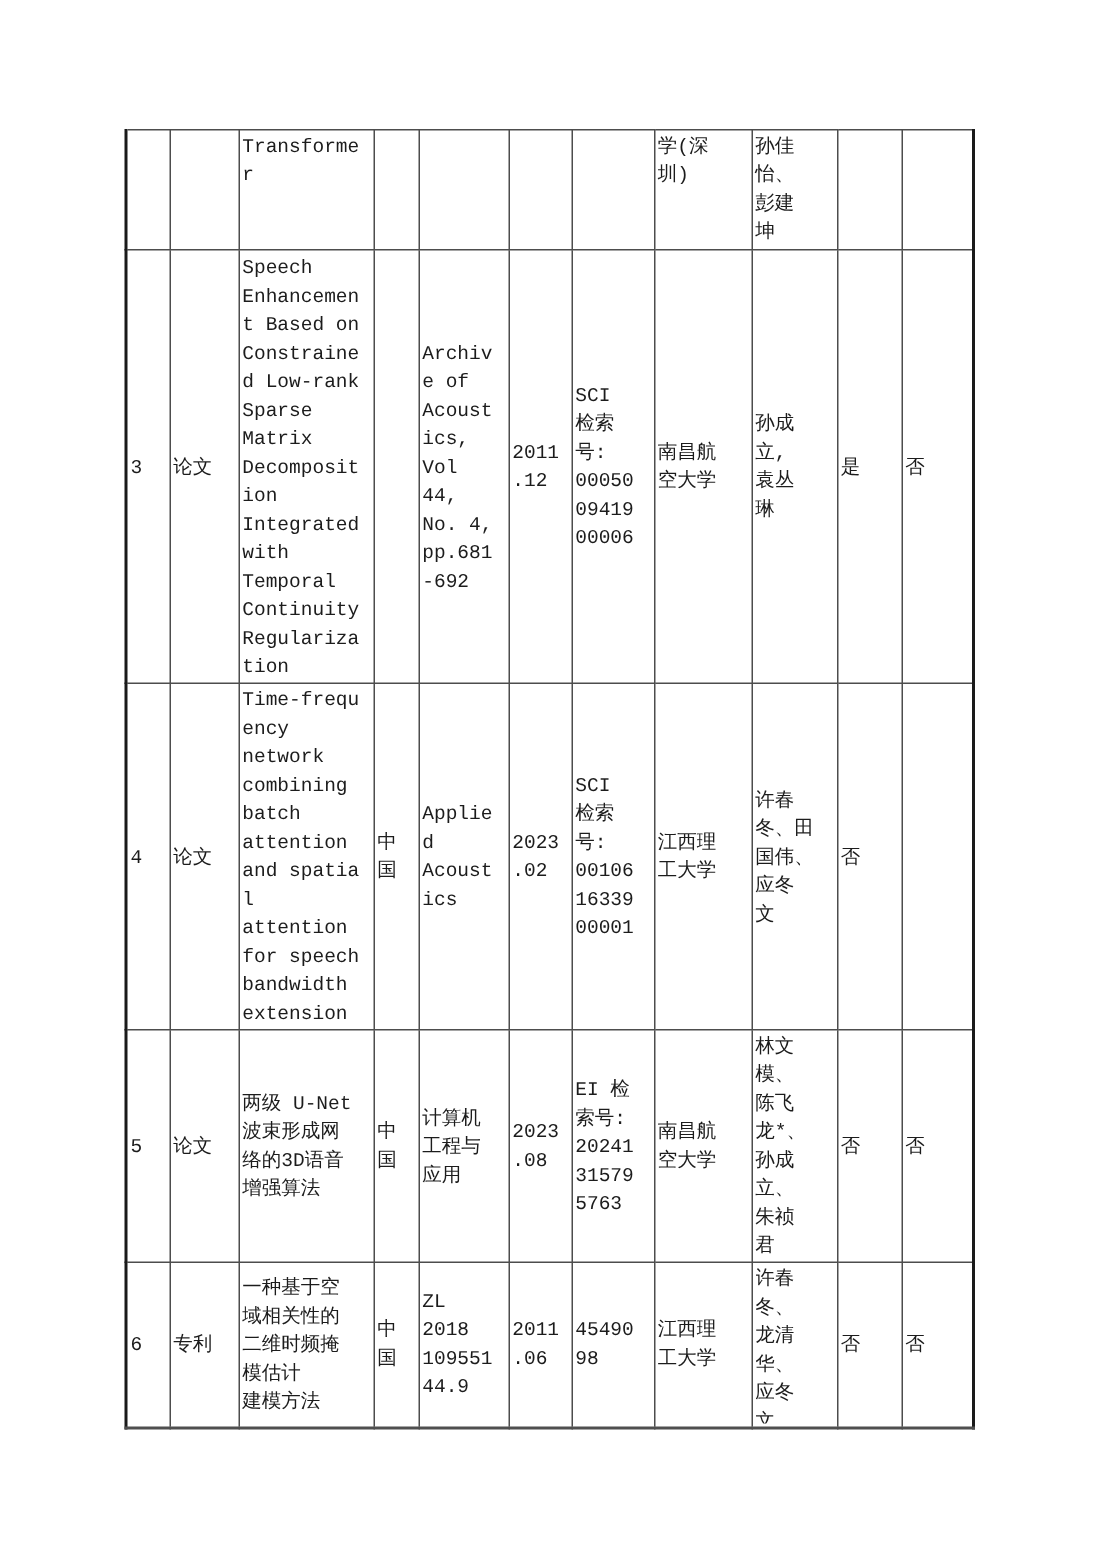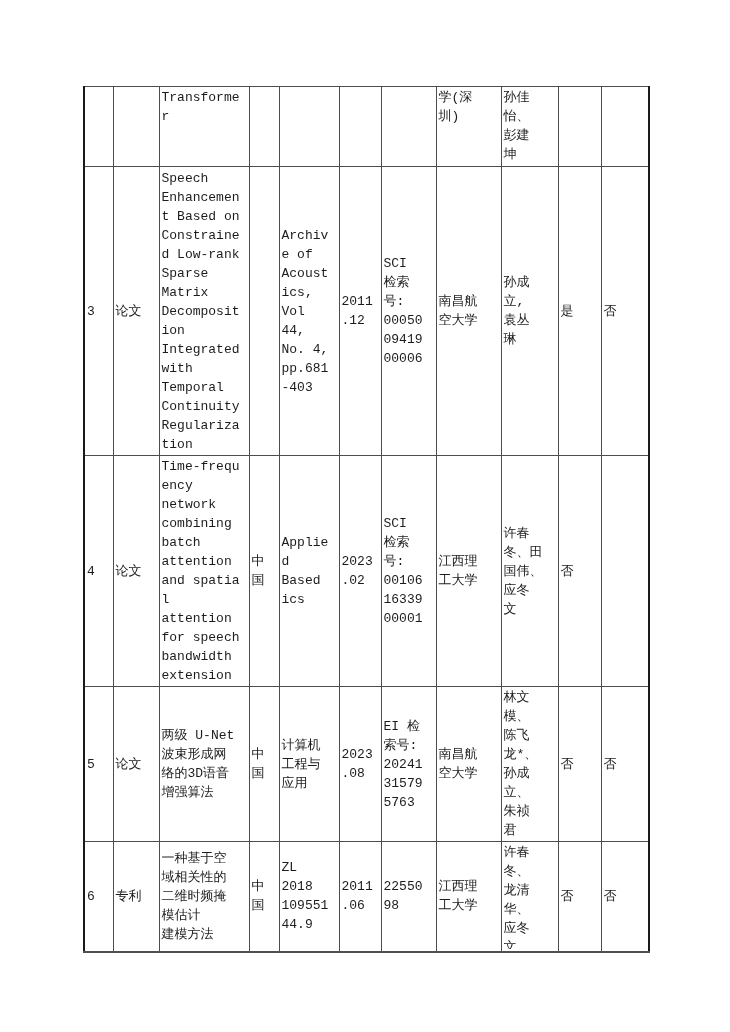--- a/index.html
+++ b/index.html
@@ -104,21 +104,21 @@
 tion</td>
           <td></td>
           <td>Archiv
 e of
 Acoust
 ics,
 Vol
 44,
 No. 4,
 pp.681
--403</td>
+-692</td>
           <td>2011
 .12</td>
           <td>SCI
 检索
 号:
 00050
 09419
 00006</td>
           <td>南昌航
 空大学</td>
@@ -140,21 +140,21 @@
 attention
 and spatial
 attention
 for speech
 bandwidth
 extension</td>
           <td>中
 国</td>
           <td>Applie
 d
-Based
+Acoust
 ics</td>
           <td>2023
 .02</td>
           <td>SCI
 检索
 号:
 00106
 16339
 00001</td>
           <td>江西理
@@ -208,21 +208,21 @@
 模估计
 建模方法</td>
           <td>中
 国</td>
           <td>ZL
 2018
 109551
 44.9</td>
           <td>2011
 .06</td>
-          <td>22550
+          <td>45490
 98</td>
           <td>江西理
 工大学</td>
           <td><div class="clip-box">许春
 冬、
 龙清
 华、
 应冬
 文、</div></td>
           <td>否</td>

